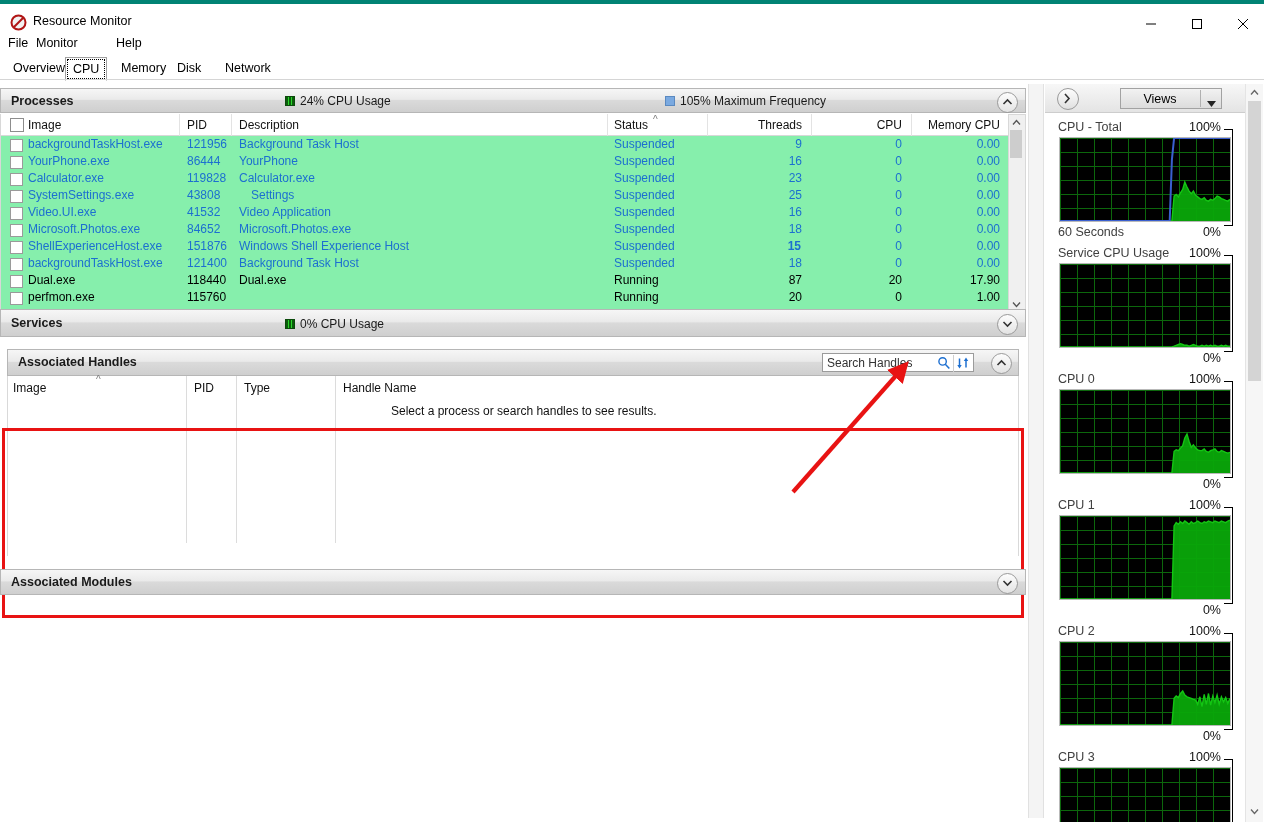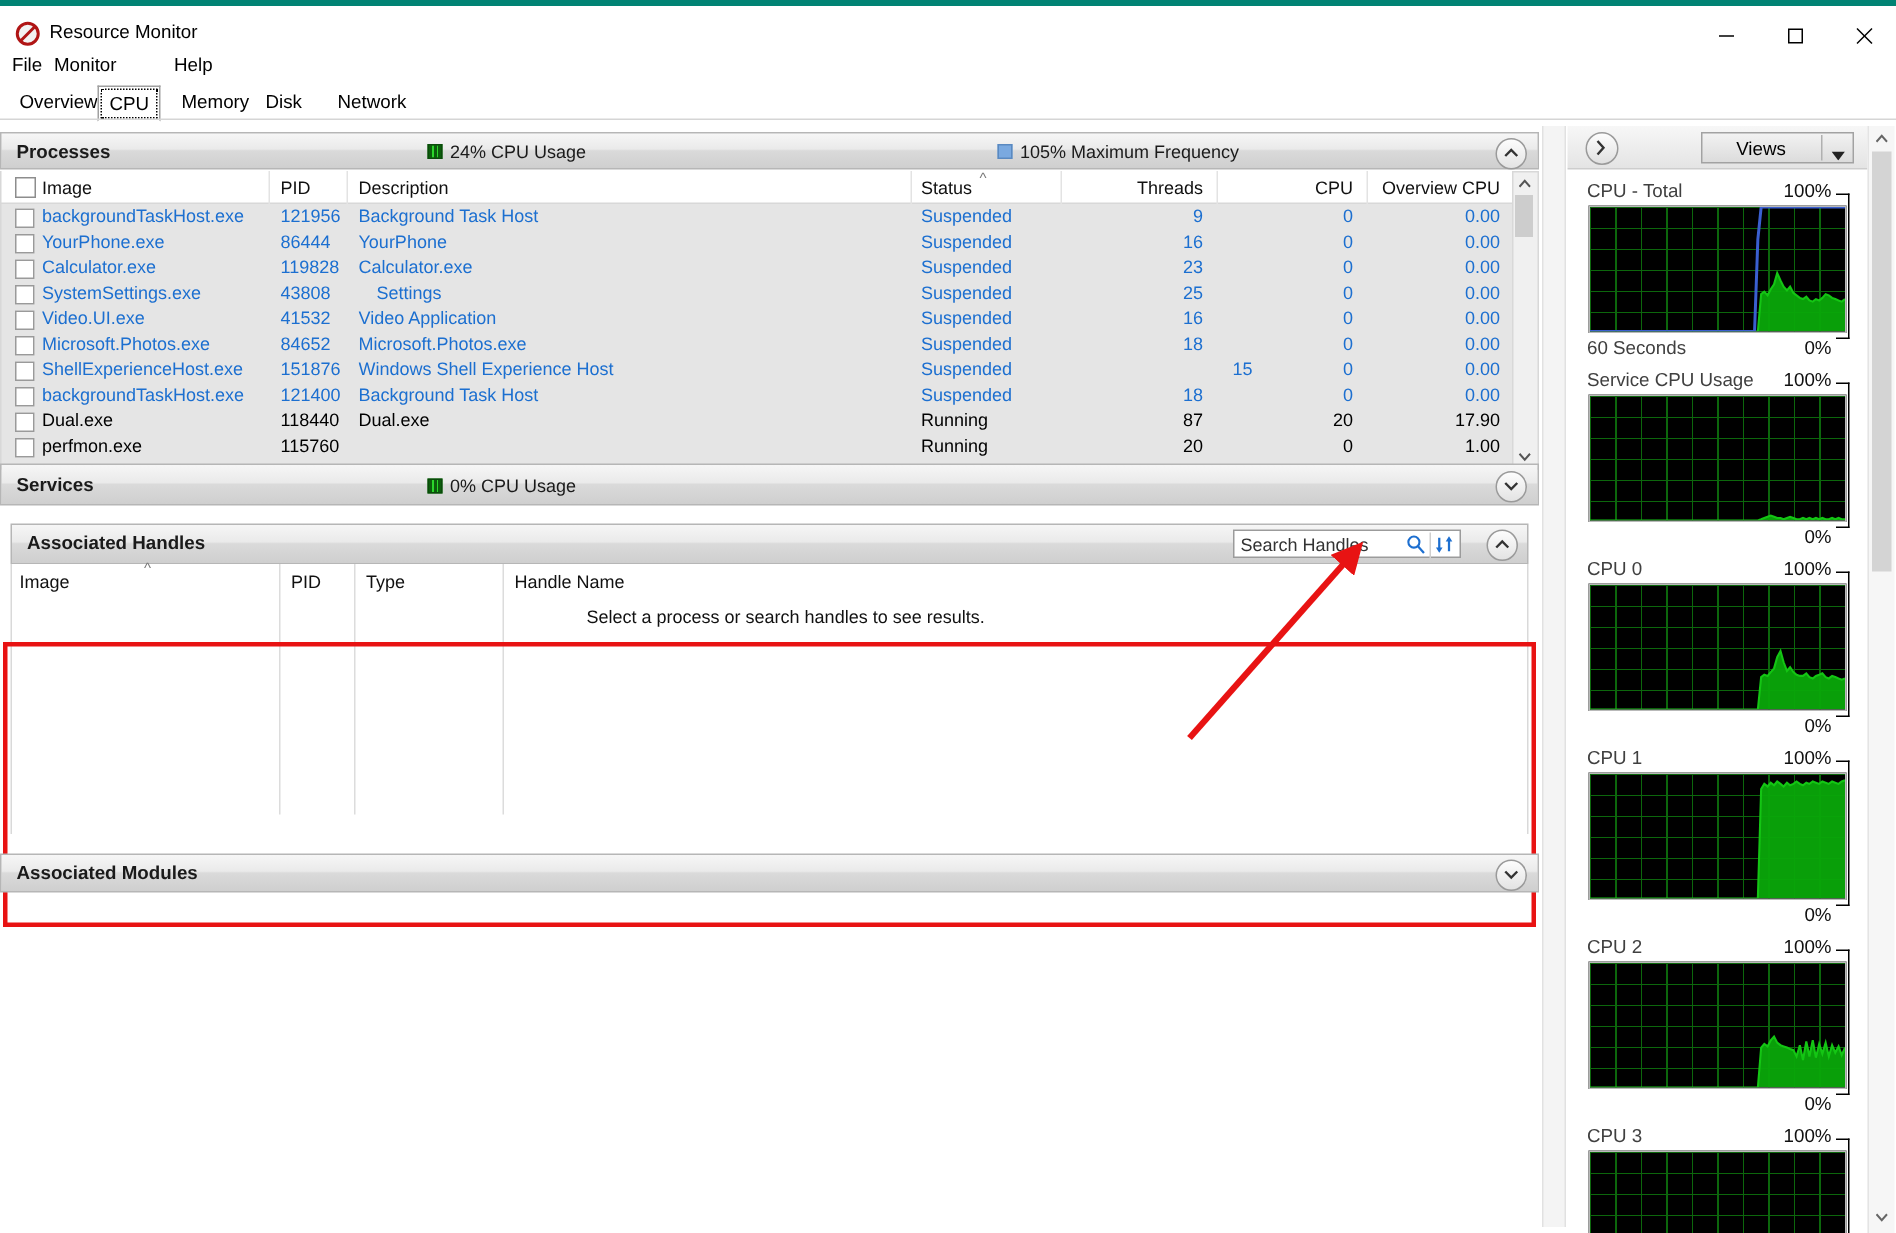--- a/index.html
+++ b/index.html
@@ -58,21 +58,21 @@
 
   
   .tblhdr{position:absolute;left:0;width:1026px;height:22px;background:#fff;
       border-left:1px solid #d8d8d8;border-right:1px solid #d8d8d8;
       border-bottom:1px solid #d8d8d8;box-sizing:border-box;}
   .th{position:absolute;top:4px;font-size:12px;color:#111;white-space:nowrap;}
   .colsep{position:absolute;top:0;width:1px;height:22px;background:#e3e3e3;}
   .hdrchk{position:absolute;left:9px;top:4px;width:12px;height:12px;border:1px solid #8d8d8d;background:#fff;}
   .sortmark{position:absolute;top:-4px;font-size:10px;color:#7a7a7a;}
 
-  .rowarea{position:absolute;left:0;width:1026px;background:#e5e5e5;overflow:hidden;
+  .rowarea{position:absolute;left:0;width:1026px;background:#86efac;overflow:hidden;
       border-left:1px solid #d8d8d8;border-right:1px solid #d8d8d8;box-sizing:border-box;}
   .prow{position:absolute;left:0;width:1010px;height:17px;}
   .pchk{position:absolute;left:9px;top:3px;width:11px;height:11px;border:1px solid #9a9a9a;background:#fff;}
   .cell{position:absolute;top:1px;font-size:12px;white-space:nowrap;overflow:hidden;}
   .c-blue{color:#1c6fd0;}
   .c-black{color:#000;}
   .r{text-align:right;}
 
   .vscroll{position:absolute;width:16px;background:#f0f0f0;border:1px solid #d8d8d8;box-sizing:border-box;}
   .vscroll .thumb{position:absolute;left:1px;width:12px;background:#cdcdcd;}
@@ -96,21 +96,21 @@
   .arrow{position:absolute;left:770px;top:350px;width:160px;height:160px;pointer-events:none;}
 
   
   .midscroll{position:absolute;left:1028px;top:84px;width:16px;height:734px;
       background:#f4f4f4;border-left:1px solid #e1e1e1;border-right:1px solid #e1e1e1;box-sizing:border-box;}
   .sidebar{position:absolute;left:1045px;top:84px;width:219px;height:738px;background:#fff;}
   .sbtop{position:absolute;left:0;top:0;width:200px;height:28px;
       background:linear-gradient(to bottom,#f7f7f7,#e4e4e4);border-bottom:1px solid #cdcdcd;}
   .sbcircle{position:absolute;left:12px;top:4px;width:20px;height:20px;border-radius:50%;
       border:1px solid #9a9a9a;background:linear-gradient(to bottom,#fdfdfd,#e0e0e0);}
-  .viewsbtn{position:absolute;left:89px;top:4px;width:102px;height:21px;
+  .viewsbtn{position:absolute;left:75px;top:4px;width:102px;height:21px;
       background:linear-gradient(to bottom,#f2f2f2,#dcdcdc);border:1px solid #a2a2a2;box-sizing:border-box;}
   .viewsbtn .lbl{position:absolute;left:0;right:22px;top:3px;text-align:center;font-size:12.5px;}
   .viewsbtn .split{position:absolute;right:20px;top:1px;width:1px;height:17px;background:#b0b0b0;}
   .viewsbtn .caret{position:absolute;right:5px;top:7px;}
   .sbscroll{position:absolute;left:200px;top:0;width:17px;height:738px;background:#f6f6f6;
       border-left:1px solid #e4e4e4;}
   .sbscroll .ar{position:absolute;left:1px;width:15px;height:15px;}
   .sbscroll .thumb{position:absolute;left:2px;width:13px;background:#d4d4d4;}
 
   .graphblock{position:absolute;left:0;width:200px;}
@@ -197,21 +197,21 @@
       <span class="colsep" style="left:230px;"></span>
       <span class="th" style="left:238px;">Description</span>
       <span class="colsep" style="left:606px;"></span>
       <span class="th" style="left:613px;">Status</span>
       <span class="sortmark" style="left:652px;top:0px;">^</span>
       <span class="colsep" style="left:706px;"></span>
       <span class="th r" style="left:706px;width:95px;">Threads</span>
       <span class="colsep" style="left:810px;"></span>
       <span class="th r" style="left:810px;width:91px;">CPU</span>
       <span class="colsep" style="left:910px;"></span>
-      <span class="th r" style="left:910px;width:89px;">Overview CPU</span>
+      <span class="th r" style="left:910px;width:89px;">Memory CPU</span>
     </div>
 
     <div class="rowarea" id="proc-rows" style="top:52px;height:177px;">
         <div class="prow" style="top: 0px;">
           <span class="pchk"></span>
           <span class="cell  c-blue" style="left: 27px; width: 148px;">backgroundTaskHost.exe</span>
           <span class="cell  c-blue" style="left: 186px; width: 44px;">121956</span>
           <span class="cell  c-blue" style="left: 238px; width: 360px;">Background Task Host</span>
           <span class="cell  c-blue" style="left: 613px; width: 90px;">Suspended</span>
           <span class="cell r c-blue" style="left: 706px; width: 95px;">9</span>
@@ -267,21 +267,21 @@
           <span class="cell r c-blue" style="left: 706px; width: 95px;">18</span>
           <span class="cell r c-blue" style="left: 810px; width: 91px;">0</span>
           <span class="cell r c-blue" style="left: 910px; width: 89px;">0.00</span>
         </div>
         <div class="prow" style="top: 102px;">
           <span class="pchk"></span>
           <span class="cell  c-blue" style="left: 27px; width: 148px;">ShellExperienceHost.exe</span>
           <span class="cell  c-blue" style="left: 186px; width: 44px;">151876</span>
           <span class="cell  c-blue" style="left: 238px; width: 360px;">Windows Shell Experience Host</span>
           <span class="cell  c-blue" style="left: 613px; width: 90px;">Suspended</span>
-          <span class="cell r c-blue" style="left: 739px; width: 95px;">15</span>
+          <span class="cell r c-blue" style="left: 705px; width: 95px; font-weight: bold;">15</span>
           <span class="cell r c-blue" style="left: 810px; width: 91px;">0</span>
           <span class="cell r c-blue" style="left: 910px; width: 89px;">0.00</span>
         </div>
         <div class="prow" style="top: 119px;">
           <span class="pchk"></span>
           <span class="cell  c-blue" style="left: 27px; width: 148px;">backgroundTaskHost.exe</span>
           <span class="cell  c-blue" style="left: 186px; width: 44px;">121400</span>
           <span class="cell  c-blue" style="left: 238px; width: 360px;">Background Task Host</span>
           <span class="cell  c-blue" style="left: 613px; width: 90px;">Suspended</span>
           <span class="cell r c-blue" style="left: 706px; width: 95px;">18</span>

